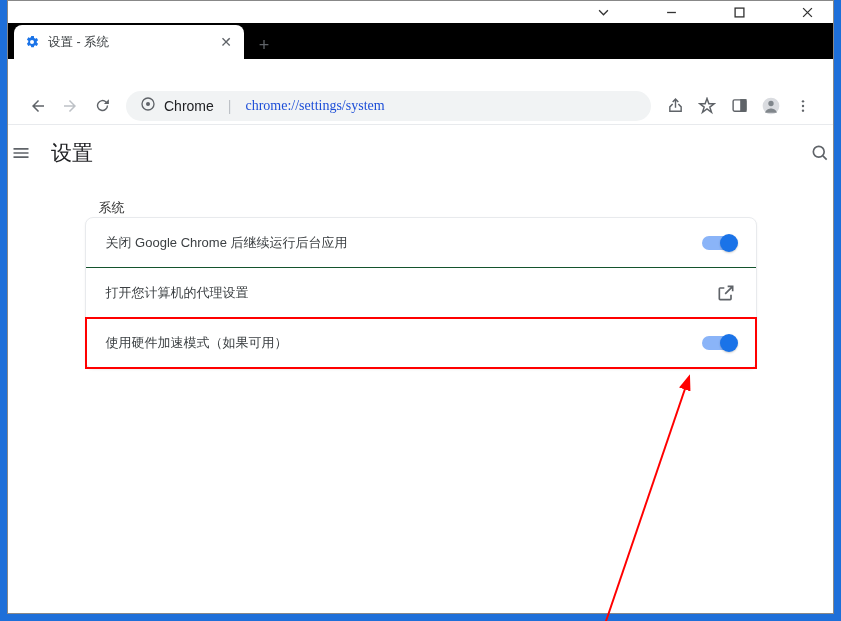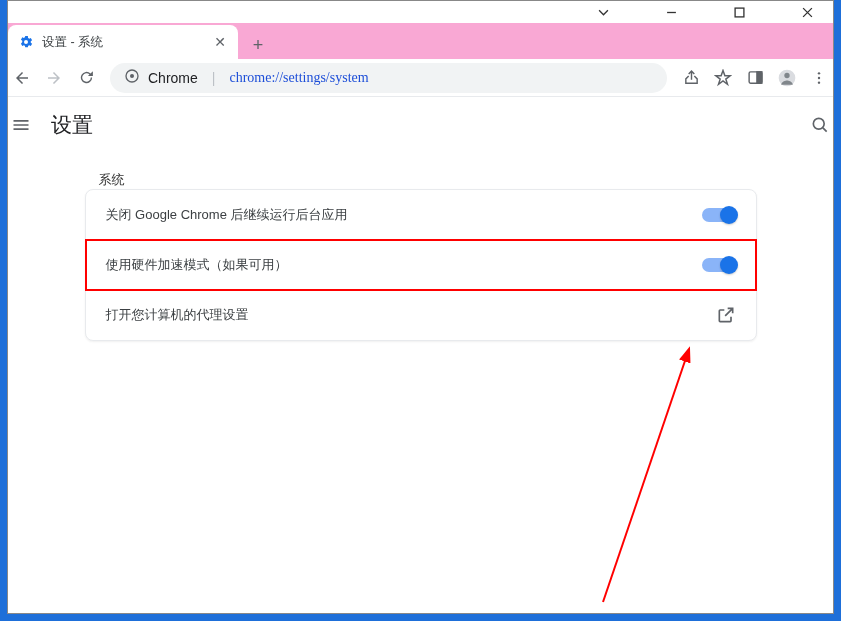--- a/index.html
+++ b/index.html
@@ -11,35 +11,35 @@
     }
 
     .titlebar {
       height: 22px; display: flex; justify-content: flex-end; align-items: center;
       padding: 0 6px; background: #fff; gap: 28px;
     }
     .wbtn { width: 40px; height: 22px; display: flex; align-items: center; justify-content: center; color: #333; font-size: 13px; }
     .wbtn svg { width: 11px; height: 11px; }
 
     .tabstrip {
-      height: 36px; background: #f9a8d4; display: flex; align-items: flex-end; 
+      height: 36px; background: #000000; display: flex; align-items: flex-end; padding-left: 6px;
     }
     .tab {
       background: #fff; height: 34px; min-width: 230px; border-radius: 8px 8px 0 0;
       display: flex; align-items: center; padding: 0 10px; gap: 8px; font-size: 12.5px; color: #3c4043;
       position: relative;
     }
     .tab .favicon { width: 16px; height: 16px; color: #1a73e8; }
     .tab .title { flex: 1; white-space: nowrap; overflow: hidden; text-overflow: ellipsis; }
     .tab .close { width: 16px; height: 16px; display: flex; align-items: center; justify-content: center; color: #5f6368; font-size: 14px; }
     .newtab { width: 28px; height: 28px; margin-left: 6px; display: flex; align-items: center; justify-content: center; color: #5f6368; font-size: 18px; }
 
     .toolbar {
       height: 38px; background: #fff; border-bottom: 1px solid #e8eaed;
-      display: flex; align-items: center; padding: 0 0; gap: 4px;
+      display: flex; align-items: center; padding: 0 16px; gap: 4px; margin-top: 28px;
     }
     .navbtn { width: 28px; height: 28px; display: flex; align-items: center; justify-content: center; color: #5f6368; border-radius: 50%; }
     .navbtn.disabled { color: #bdc1c6; }
     .omnibox {
       flex: 1; height: 30px; background: #f1f3f4; border-radius: 15px;
       display: flex; align-items: center; padding: 0 14px; gap: 8px;
       font-size: 14px; color: #5f6368; margin: 0 6px;
     }
     .omnibox .origin { color: #202124; }
     .omnibox .path { color: #1d4ed8; font-family: Liberation Serif, serif; }
@@ -201,30 +201,30 @@
 
     <div class="section">
       <div class="section-title">系统</div>
       <div class="card">
 
         <div class="row">
           <div class="label">关闭 Google Chrome 后继续运行后台应用</div>
           <div class="toggle"></div>
         </div>
 
-        <div class="row highlighted">
-          <div class="label">使用硬件加速模式（如果可用）</div>
-          <div class="toggle"></div>
-        </div>
-
         <div class="row">
           <div class="label">打开您计算机的代理设置</div>
           <div class="extlink"><svg viewBox="0 0 24 24" fill="none" stroke="currentColor" stroke-width="2">
                 <path d="M14 4h6v6M20 4l-9 9M18 14v5a1 1 0 01-1 1H5a1 1 0 01-1-1V7a1 1 0 011-1h5"></path>
               </svg></div>
+        </div>
+
+        <div class="row highlighted">
+          <div class="label">使用硬件加速模式（如果可用）</div>
+          <div class="toggle"></div>
         </div>
 
       </div>
     </div>
 
     <svg class="arrow-annot" style="left:560px; top:245px;" width="140" height="280">
       <defs>
           <marker id="ah" markerWidth="10" markerHeight="10" refX="5" refY="3" orient="auto">
             <path d="M0,0 L8,3 L0,6 z" fill="#ff0000"></path>
           </marker>

